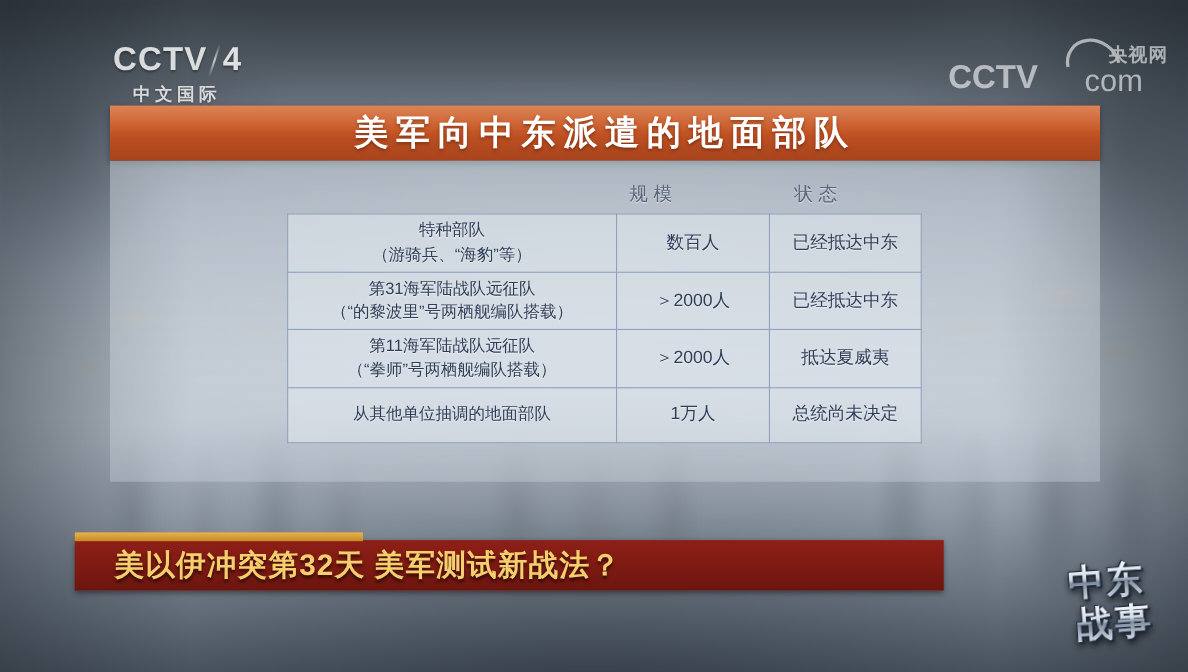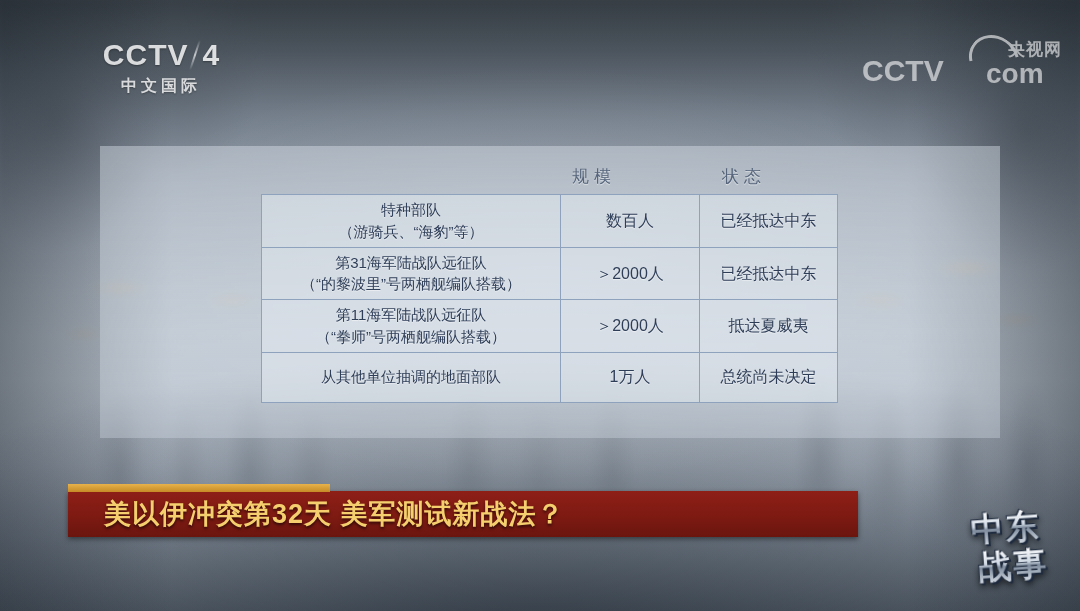--- a/index.html
+++ b/index.html
@@ -127,21 +127,21 @@
     width: 200px; height: 54px;
     opacity: 0.62;
   }
   .ccom-main {
     position: absolute; left: 0; bottom: 2px;
     font-size: 30px; font-weight: 700; letter-spacing: 0px;
     color: rgba(255,255,255,0.95);
   }
   .ccom-com {
     position: absolute; left: 124px; bottom: 0px;
-    font-size: 28px; font-weight: 700; letter-spacing: 0px;
+    font-size: 28px; font-weight: 400; letter-spacing: 0px;
     color: rgba(255,255,255,0.95);
   }
   .ccom-arc {
     position: absolute; left: 106px; top: 0px;
     width: 46px; height: 40px;
     border: 3px solid rgba(255,255,255,0.95);
     border-radius: 50%;
     border-bottom-color: transparent;
     border-right-color: transparent;
     transform: rotate(35deg);
@@ -311,20 +311,23 @@
     <div class="cctv4-sub">中文国际</div>
   </div>
 
   <div class="logo-cctvcom">
     <span class="ccom-main">CCTV</span>
     <span class="ccom-arc"></span>
     <span class="ccom-com">com</span>
     <span class="ccom-cn">央视网</span>
   </div>
 
+  <div class="title-banner">
+    <span class="title-text">美军向中东派遣的地面部队</span>
+  </div>
 
   <div class="content-panel"></div>
 
   <div class="col-heads">
     <span class="col-head scale">规模</span>
     <span class="col-head status">状态</span>
   </div>
 
   <div class="table-wrap">
     <table class="troops">

